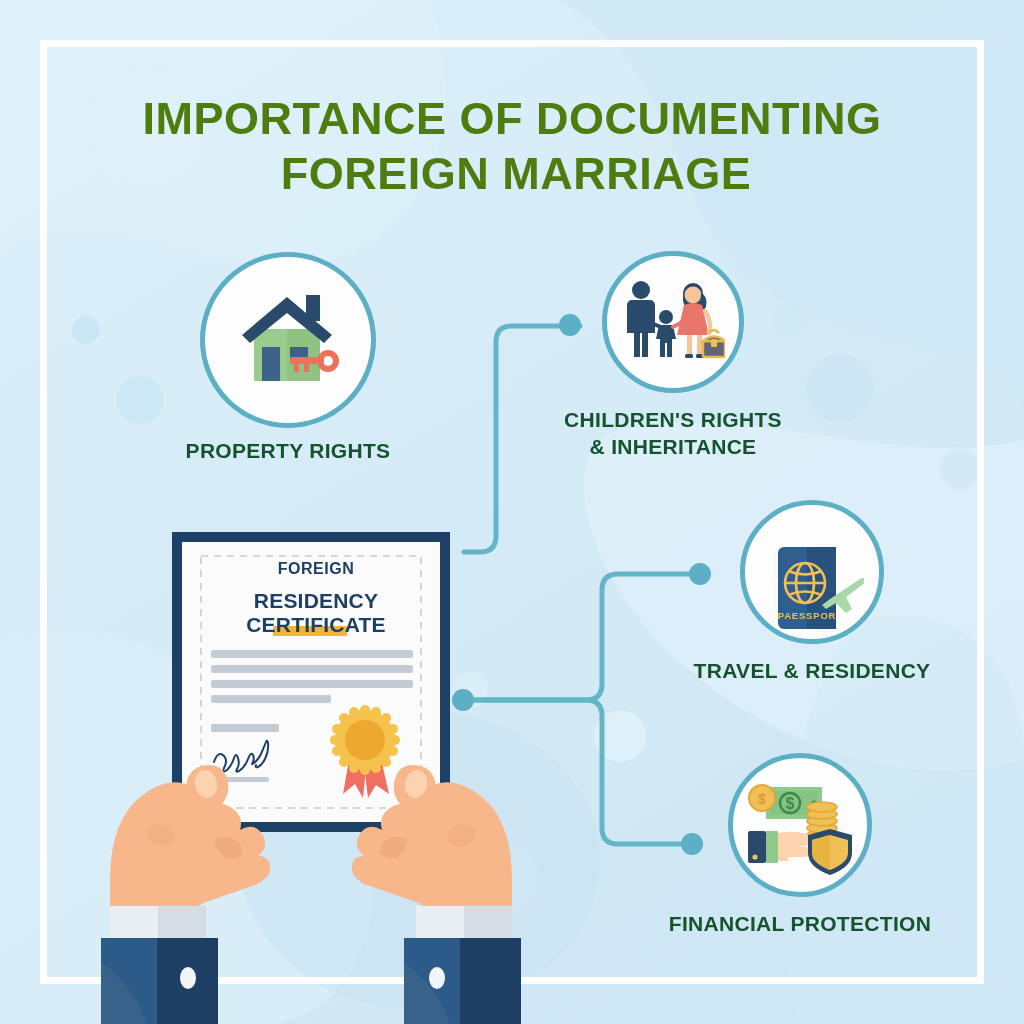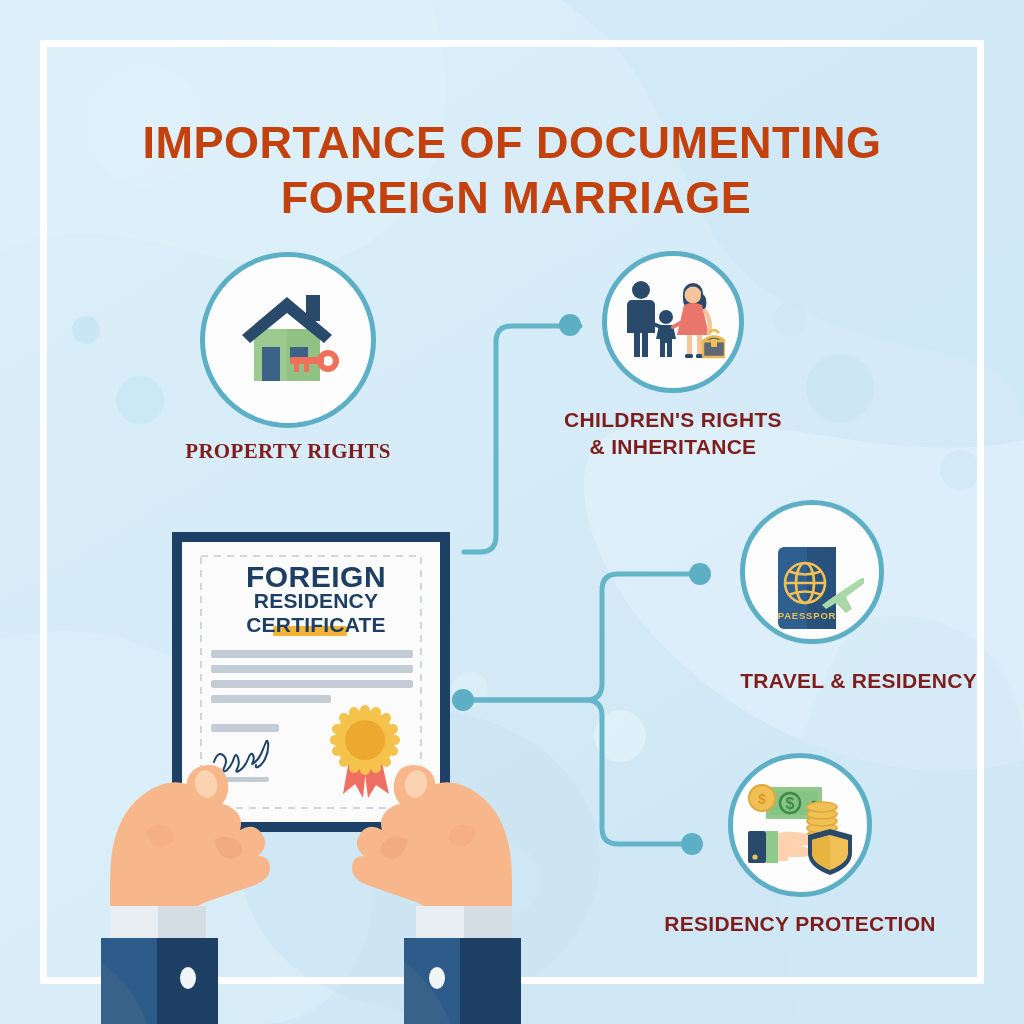--- a/index.html
+++ b/index.html
@@ -24,67 +24,66 @@
     border: 7px solid #ffffff;
     pointer-events: none;
     z-index: 6;
   }
 
   
   .title {
     position: absolute;
     left: 0; top: 92px; width: 1024px;
     text-align: center;
-    color: #c2410c;
+    color: #4d7c0f;
     font-size: 45px;
     font-weight: bold;
     letter-spacing: 0.5px;
     line-height: 1.22;
     z-index: 5;
-    margin-top: 24px;
   }
   .title .l2 { display: block; padding-left: 8px; }
 
   
   .connectors { position: absolute; inset: 0; width: 1024px; height: 1024px; z-index: 2; }
 
   
   .node { position: absolute; z-index: 4; }
   .circle {
     border-radius: 50%;
     background: #fdfdfd;
     border: 5px solid #5cafc5;
     display: flex; align-items: center; justify-content: center;
     position: relative;
   }
   .node-label {
     position: absolute;
     left: 50%;
     transform: translateX(-50%);
     text-align: center;
-    color: #7f1d1d;
+    color: #14532d;
     font-size: 21px;
     font-weight: bold;
     white-space: pre-line;
     line-height: 1.28;
     letter-spacing: 0.3px;
   }
 
   
   .doc-layer { position: absolute; inset: 0; width: 1024px; height: 1024px; z-index: 3; }
   .hands-layer { position: absolute; inset: 0; width: 1024px; height: 1024px; z-index: 7; }
 
   .cert-text {
     position: absolute;
     text-align: center;
     color: #1d3f63;
     font-weight: bold;
     z-index: 4;
   }
-  .cert-line1 { left: 196px; top: 560px; width: 240px; font-size: 30px; letter-spacing: 0.5px; }
+  .cert-line1 { left: 196px; top: 560px; width: 240px; font-size: 16px; letter-spacing: 0.5px; }
   .cert-line2 { left: 186px; top: 589px; width: 260px; font-size: 21px; letter-spacing: 0.2px; }
 </style>
 </head>
 <body>
 
 <div id="stage">
 
   <svg class="bg-svg" viewBox="0 0 1024 1024">
     <defs>
       <linearGradient id="bgGrad" x1="0" y1="0" x2="0.6" y2="1">
@@ -149,21 +148,21 @@
 
         <g fill="#f0705c">
           <circle cx="100" cy="76" r="11"></circle>
           <circle cx="100" cy="76" r="5" fill="#fdfdfd"></circle>
           <rect x="62" y="72" width="34" height="7" rx="2"></rect>
           <rect x="66" y="79" width="5" height="8"></rect>
           <rect x="76" y="79" width="5" height="8"></rect>
         </g>
       </svg>
     </div>
-    <div class="node-label" style="top:186px; width:300px;font-family:Liberation Serif, serif;">PROPERTY RIGHTS</div>
+    <div class="node-label" style="top:186px; width:300px;">PROPERTY RIGHTS</div>
   </div>
 
   <div class="node" style="left:602px; top:251px; width:142px; height:142px;">
     <div class="circle" style="width:142px; height:142px;">
       <svg width="104" height="86" viewBox="0 0 104 86">
 
         <g fill="#2a4a6b">
           <circle cx="20" cy="11" r="9"></circle>
           <path d="M11,21 h18 a5,5 0 0 1 5,5 v28 h-7 v24 h-6 v-24 h-2 v24 h-6 v-24 h-7 v-28 a5,5 0 0 1 5,-5 z"></path>
         </g>
@@ -214,21 +213,21 @@
           <path d="M28,32 q17,7 34,0"></path>
           <path d="M28,56 q17,-7 34,0"></path>
         </g>
 
         <g fill="#a8d8a8">
           <path d="M70,60 L100,40 q6,-3 6,3 L86,58 L92,70 L86,74 L76,64 L66,70 L62,66 Z"></path>
         </g>
         <text x="47" y="80" text-anchor="middle" font-family="Liberation Sans, sans-serif" font-size="9.5" font-weight="bold" fill="#f0bf55" letter-spacing="0.8">PAESSPOR</text>
       </svg>
     </div>
-    <div class="node-label" style="top:168px; width:330px;text-align:right;">TRAVEL &amp; RESIDENCY</div>
+    <div class="node-label" style="top:158px; width:330px;">TRAVEL &amp; RESIDENCY</div>
   </div>
 
   <div class="node" style="left:728px; top:753px; width:144px; height:144px;">
     <div class="circle" style="width:144px; height:144px;">
       <svg width="112" height="104" viewBox="0 0 112 104">
 
         <rect x="22" y="14" width="56" height="32" fill="#8fc98c"></rect>
         <rect x="26" y="18" width="48" height="24" fill="#7dbf7a" opacity="0.55"></rect>
         <circle cx="46" cy="30" r="10" fill="none" stroke="#3f8a4a" stroke-width="2.5"></circle>
         <text x="46" y="36" text-anchor="middle" font-family="Liberation Sans, sans-serif" font-size="16" font-weight="bold" fill="#3f8a4a">$</text>
@@ -249,21 +248,21 @@
         <circle cx="11" cy="84" r="2.6" fill="#f0bf55"></circle>
         <rect x="22" y="58" width="12" height="32" fill="#8fc98c"></rect>
         <path d="M34,60 q24,-4 38,6 q5,4 -2,6 l-16,1 q14,1 14,6 q0,5 -12,5 l-22,0 z" fill="#fcd3ae"></path>
         <path d="M34,62 h10 v26 h-10 z" fill="#fcd3ae"></path>
 
         <path d="M88,56 L110,62 L110,80 q0,14 -22,22 q-22,-8 -22,-22 L66,62 Z" fill="#2a4a6b" transform="translate(-2,0)"></path>
         <path d="M86,62 L104,67 L104,80 q0,10 -18,17 q-18,-7 -18,-17 L68,67 Z" fill="#f0bf55"></path>
         <path d="M86,62 L86,97 q-18,-7 -18,-17 L68,67 Z" fill="#e8b441"></path>
       </svg>
     </div>
-    <div class="node-label" style="top:158px; width:340px;">RESIDENCY PROTECTION</div>
+    <div class="node-label" style="top:158px; width:340px;">FINANCIAL PROTECTION</div>
   </div>
 
   <svg class="doc-layer" viewBox="0 0 1024 1024">
 
     <rect x="172" y="532" width="278" height="300" fill="#1d4166"></rect>
 
     <rect x="182" y="542" width="258" height="280" fill="#fbfbfb"></rect>
 
     <rect x="201" y="556" width="220" height="252" fill="none" stroke="#c3ccd4" stroke-width="1.6" stroke-dasharray="7 6"></rect>
 

